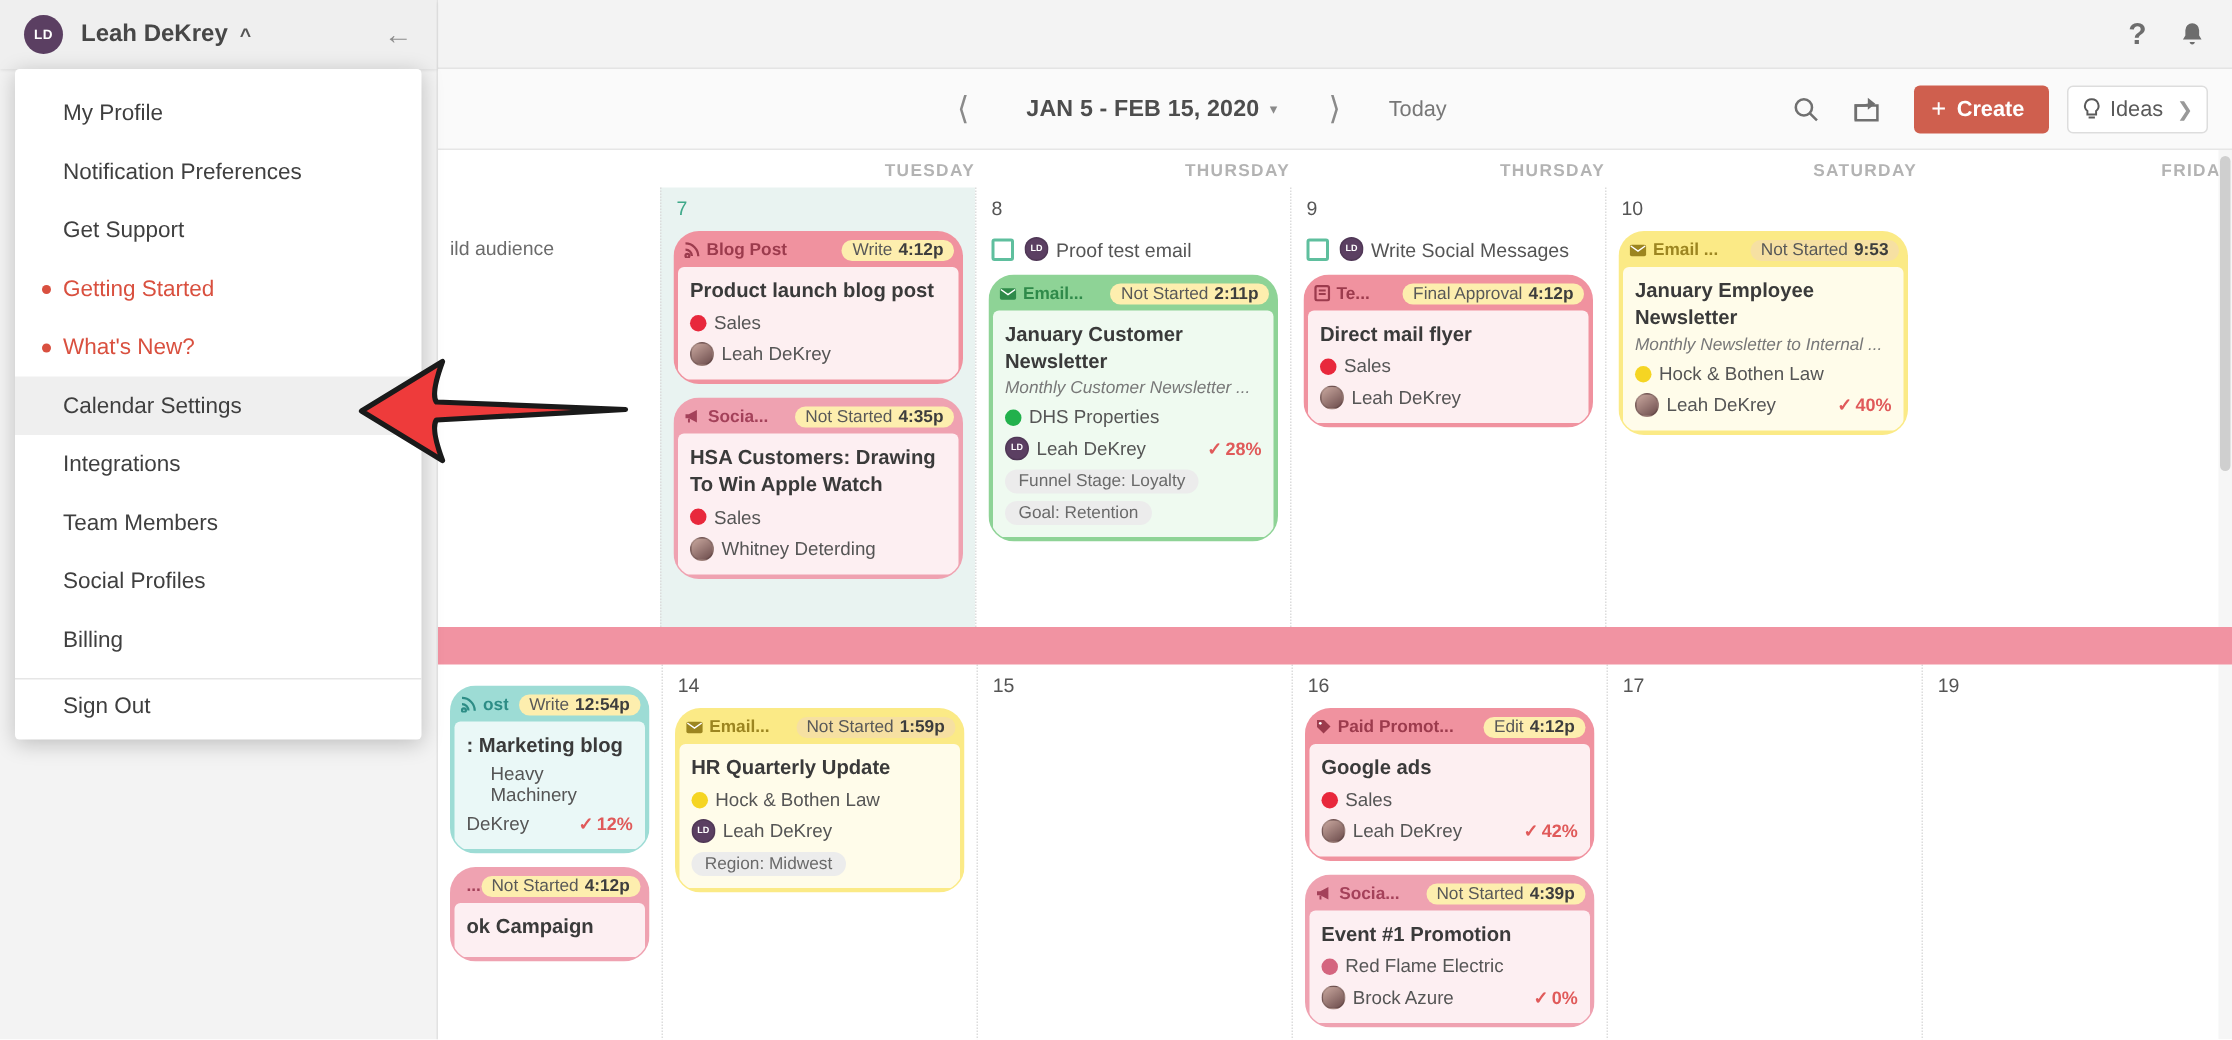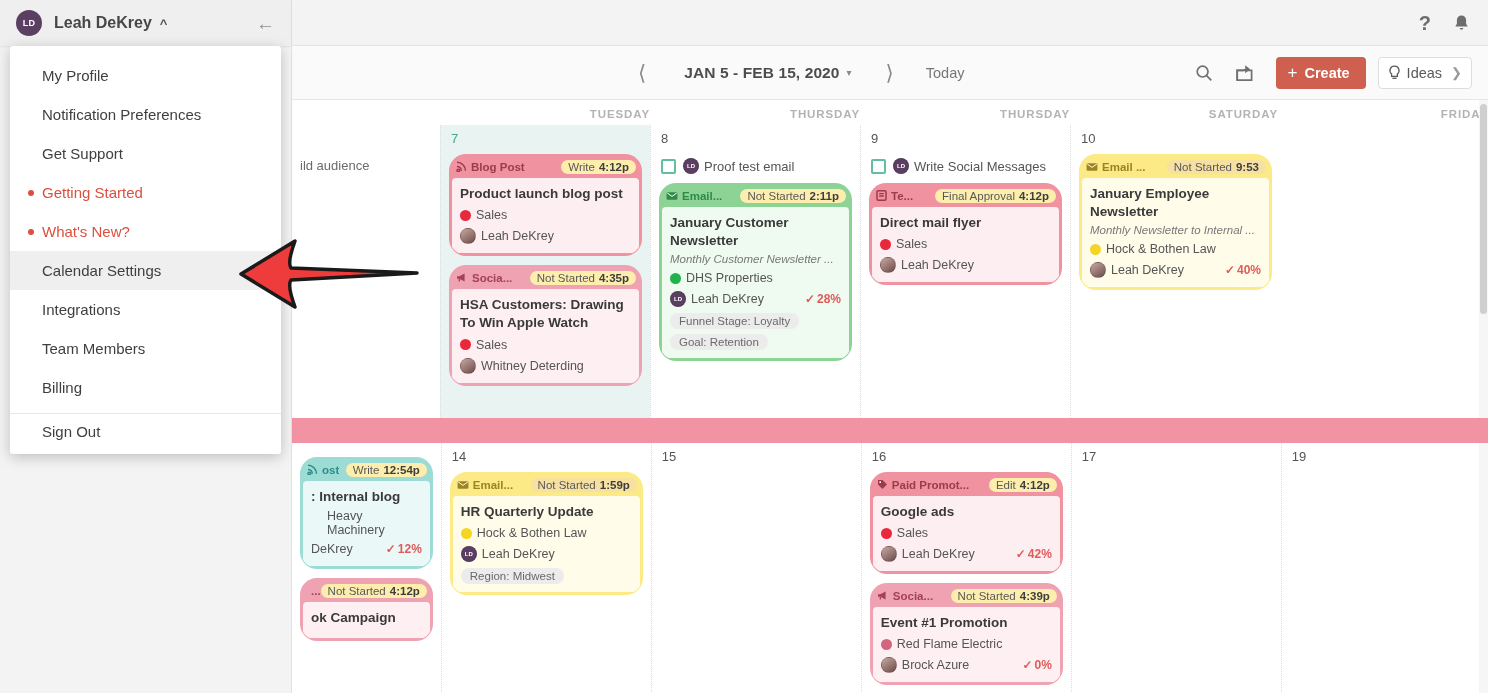--- a/index.html
+++ b/index.html
@@ -335,20 +335,23 @@
         <span>What's New?</span>
       </div>
     <div class="dd-item active">
         <span>Calendar Settings</span>
       </div>
     <div class="dd-item">
         <span>Integrations</span>
       </div>
     <div class="dd-item">
         <span>Team Members</span>
+      </div>
+    <div class="dd-item">
+        <span>Social Profiles</span>
       </div>
     <div class="dd-item">
         <span>Billing</span>
       </div>
     <div class="dd-sep"></div>
     <div class="dd-item dd-bottom" style="height:34px;">
         <span>Sign Out</span>
       </div>
   </div>
 
@@ -585,21 +588,21 @@
                   <svg width="11" height="11" viewBox="0 0 11 11">
                     <path d="M1 9.5a1.3 1.3 0 102.6 0 1.3 1.3 0 10-2.6 0M1 5.4c2.4 0 4.3 1.9 4.3 4.3M1 1.3c4.7 0 8.5 3.8 8.5 8.5" fill="none" stroke="currentColor" stroke-width="1.5"></path>
                   </svg>
                 </span>ost</span>
       <span class="card-pill">
                 <span>Write</span>
                 <b>12:54p</b>
               </span>
     </div>
     <div class="card-body">
-      <div class="card-title">: Internal blog</div>
+      <div class="card-title">: Marketing blog</div>
       <div class="card-row">
                 <span class="dot" style="background:transparent"></span>
                 <span>Heavy Machinery</span>
               </div>
               <div class="card-row">
                 <span>DeKrey</span>
                 <span class="pct"><span class="chk">✓</span>12%</span>
               </div>
     </div>
           </div>

